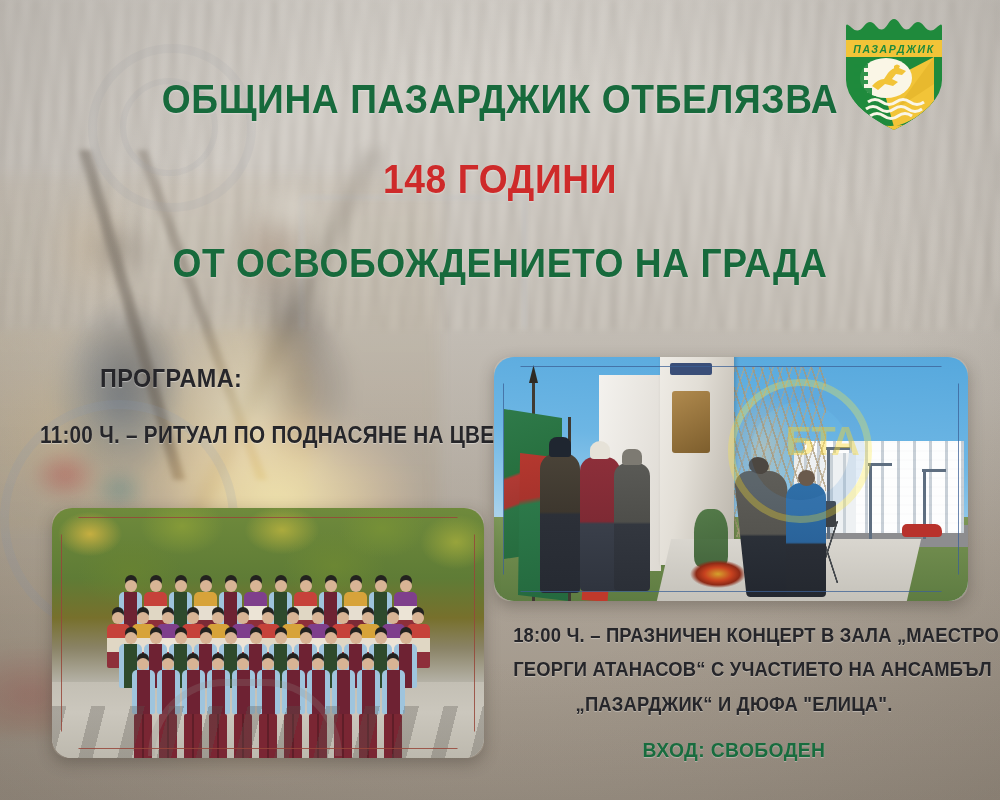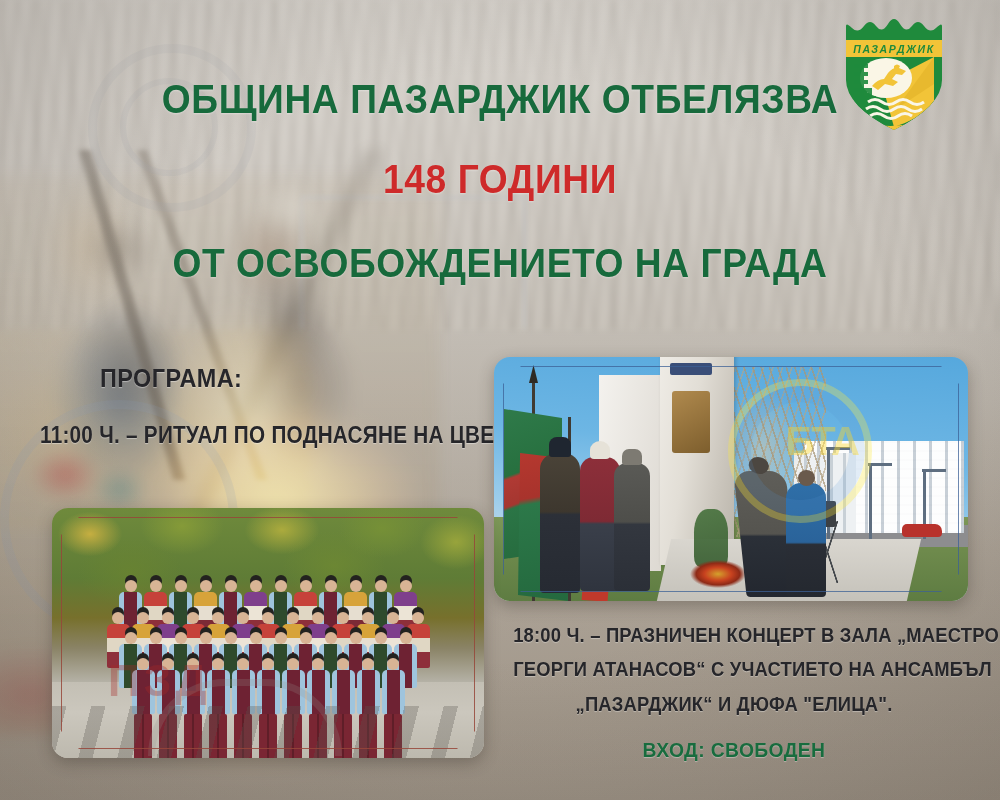--- a/index.html
+++ b/index.html
@@ -170,21 +170,21 @@
     transform:scaleX(.92);
     text-shadow:0 1px 1px rgba(255,255,255,.35);
   }
 
   
   .photo{
     position:absolute;overflow:hidden;
     border-radius:16px;
     box-shadow:0 5px 16px rgba(40,34,28,.30);
   }
-  .photo .inner{position:absolute;inset:0;overflow:hidden;border-radius:9px;text-align:right;}
+  .photo .inner{position:absolute;inset:0;overflow:hidden;border-radius:20px;text-align:right;}
   
   .photo .bevel{
     position:absolute;inset:9px;
     border:1.5px solid rgba(150,70,58,.85);
     border-radius:4px;
     clip-path:polygon(0 18px,18px 0,calc(100% - 18px) 0,100% 18px,100% calc(100% - 18px),calc(100% - 18px) 100%,18px 100%,0 calc(100% - 18px));
     pointer-events:none;
   }
   .photo .bevel.blue{border-color:rgba(60,96,150,.75);}
 
@@ -754,21 +754,20 @@
             <div class="legs"></div>
           </div>
         <div class="d m front">
             <div class="head"></div>
             <div class="body"></div>
             <div class="legs"></div>
           </div>
       </div>
 
       <div class="shadow"></div>
-      <div class="wm2">ПЗД</div>
       <div class="wm-ring"></div>
     </div>
     <div class="bevel"></div>
   </div>
 
   <div class="evening">
     <span class="ln">18:00 Ч. – ПРАЗНИЧЕН КОНЦЕРТ В ЗАЛА „МАЕСТРО</span>
     <span class="ln">ГЕОРГИ АТАНАСОВ“ С УЧАСТИЕТО НА АНСАМБЪЛ</span>
     <span class="ln">„ПАЗАРДЖИК“ И ДЮФА  "ЕЛИЦА".</span>
   </div>

